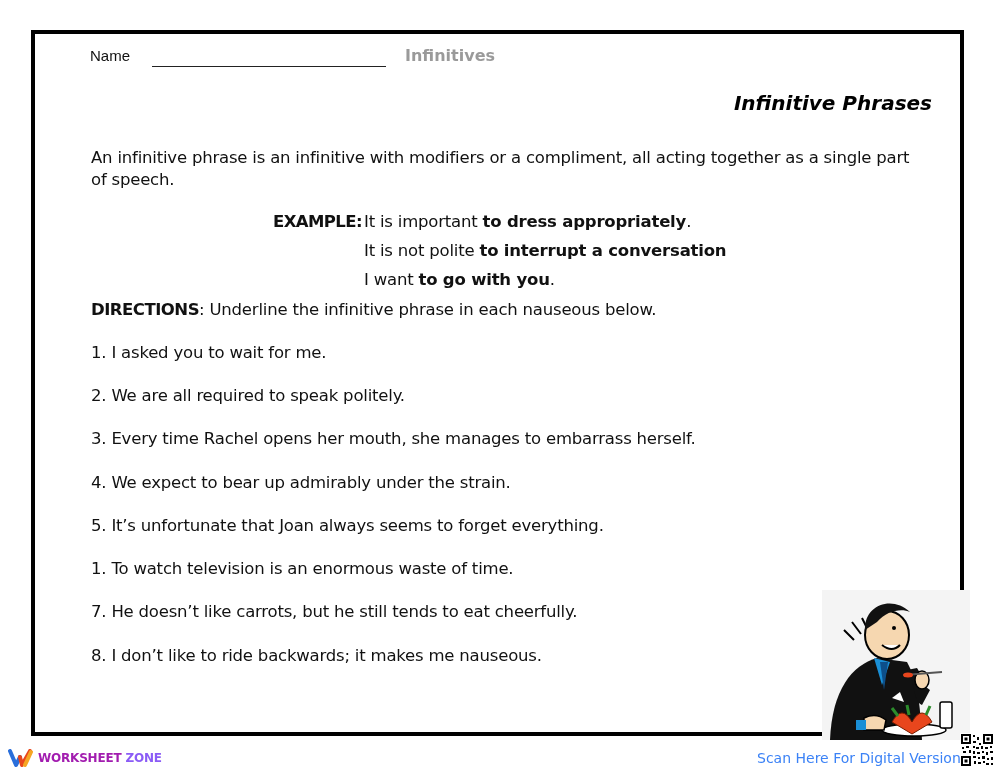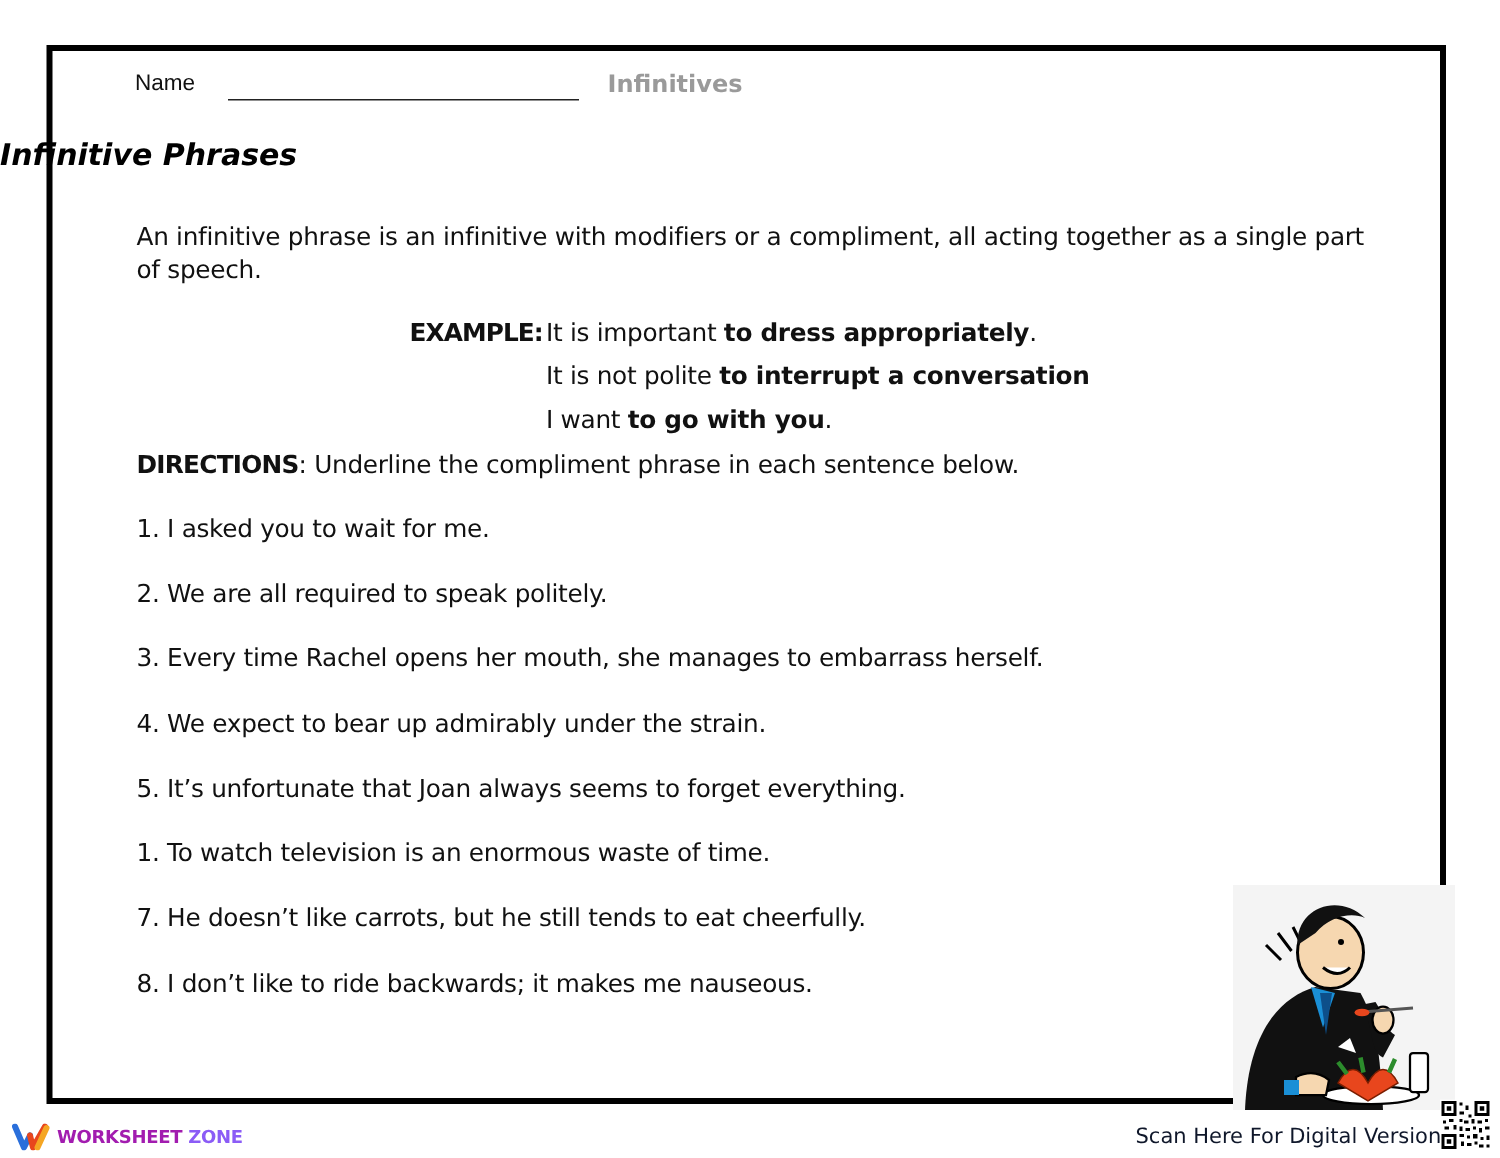--- a/index.html
+++ b/index.html
@@ -7,58 +7,58 @@
     width: 1000px; height: 772px; background: #ffffff; position: relative; overflow: hidden;
     font-family: "DejaVu Sans", sans-serif; color: #111;
   }
   .sheet {
     position: absolute; left: 31px; top: 30px; width: 933px; height: 706px;
     border: 4px solid #000; box-sizing: border-box;
   }
   .name-label { position: absolute; left: 90px; top: 47px; font-size: 15px; color: #111; font-family: "Liberation Sans", sans-serif; }
   .name-line { position: absolute; left: 152px; top: 66px; width: 234px; border-bottom: 1.5px solid #222; }
   .topic { position: absolute; left: 405px; top: 46px; font-size: 16px; font-weight: bold; color: #9a9a9a; font-family: "DejaVu Sans", sans-serif; text-align: center; }
-  .title { position: absolute; left: 0; width: 932px; text-align: left; top: 91px; font-size: 20px; font-weight: bold; font-style: italic; color: #000; font-family: "DejaVu Sans", sans-serif; }
+  .title { position: absolute; left: 0; width: 932px; text-align: right; top: 91px; font-size: 20px; font-weight: bold; font-style: italic; color: #000; font-family: "DejaVu Sans", sans-serif; }
   .intro { position: absolute; left: 91px; top: 147px; width: 830px; font-size: 16.5px; line-height: 22px; letter-spacing: -0.2px; }
   .ex { position: absolute; font-size: 16.5px; letter-spacing: -0.2px; white-space: nowrap; }
   .ex b { font-weight: bold; }
   .ex-label { left: 273px; top: 212px; font-weight: bold; letter-spacing: -0.6px; }
   .ex1 { left: 364px; top: 212px; }
   .ex2 { left: 364px; top: 241px; }
   .ex3 { left: 364px; top: 270px; }
   .directions { position: absolute; left: 91px; top: 300px; font-size: 16.5px; letter-spacing: -0.2px; }
   .directions b { font-weight: bold; letter-spacing: -0.5px; }
   .q { position: absolute; left: 91px; font-size: 16.5px; letter-spacing: -0.2px; white-space: nowrap; }
   .illustration { position: absolute; left: 822px; top: 590px; width: 148px; height: 150px; }
   .logo { position: absolute; left: 8px; top: 749px; display: flex; align-items: center; gap: 4px; }
   .logo-text { font-family: "DejaVu Sans", sans-serif; font-weight: bold; font-size: 12px; letter-spacing: -0.2px; }
   .logo-text .w { color: #a21caf; }
   .logo-text .z { color: #8b5cf6; }
-  .scan { position: absolute; left: 757px; top: 750px; font-size: 14px; color: #0f172a; font-family: "DejaVu Sans", sans-serif; }
+  .scan { position: absolute; left: 757px; top: 750px; font-size: 14px; color: #3b82f6; font-family: "DejaVu Sans", sans-serif; }
   .qr { position: absolute; left: 960px; top: 733px; width: 34px; height: 34px; }
 </style>
 </head>
 <body>
 
 <div class="sheet"></div>
 
 <span class="name-label">Name</span>
 <div class="name-line"></div>
 <span class="topic">Infinitives</span>
 
 <div class="title">Infinitive Phrases</div>
 
 <div class="intro">An infinitive phrase is an infinitive with modifiers or a compliment, all acting together as a single part of speech.</div>
 
 <div class="ex ex-label"><span>EXAMPLE</span>:</div>
 <div class="ex ex1"><span>It is important </span><b>to dress appropriately</b><span>.</span></div>
 <div class="ex ex2"><span>It is not polite </span><b>to interrupt a conversation</b><span></span></div>
 <div class="ex ex3"><span>I want </span><b>to go with you</b><span>.</span></div>
 
-<div class="directions"><b>DIRECTIONS</b><span>: Underline the compliment phrase in each sentence below.</span></div>
+<div class="directions"><b>DIRECTIONS</b><span>: Underline the infinitive phrase in each nauseous below.</span></div>
 
 <div class="q" style="top:343px">1. I asked you to wait for me.</div>
 <div class="q" style="top:386px">2. We are all required to speak politely.</div>
 <div class="q" style="top:429px">3. Every time Rachel opens her mouth, she manages to embarrass herself.</div>
 <div class="q" style="top:473px">4. We expect to bear up admirably under the strain.</div>
 <div class="q" style="top:516px">5. It’s unfortunate that Joan always seems to forget everything.</div>
 <div class="q" style="top:559px">1. To watch television is an enormous waste of time.</div>
 <div class="q" style="top:602px">7. He doesn’t like carrots, but he still tends to eat cheerfully.</div>
 <div class="q" style="top:646px">8. I don’t like to ride backwards; it makes me nauseous.</div>
 

